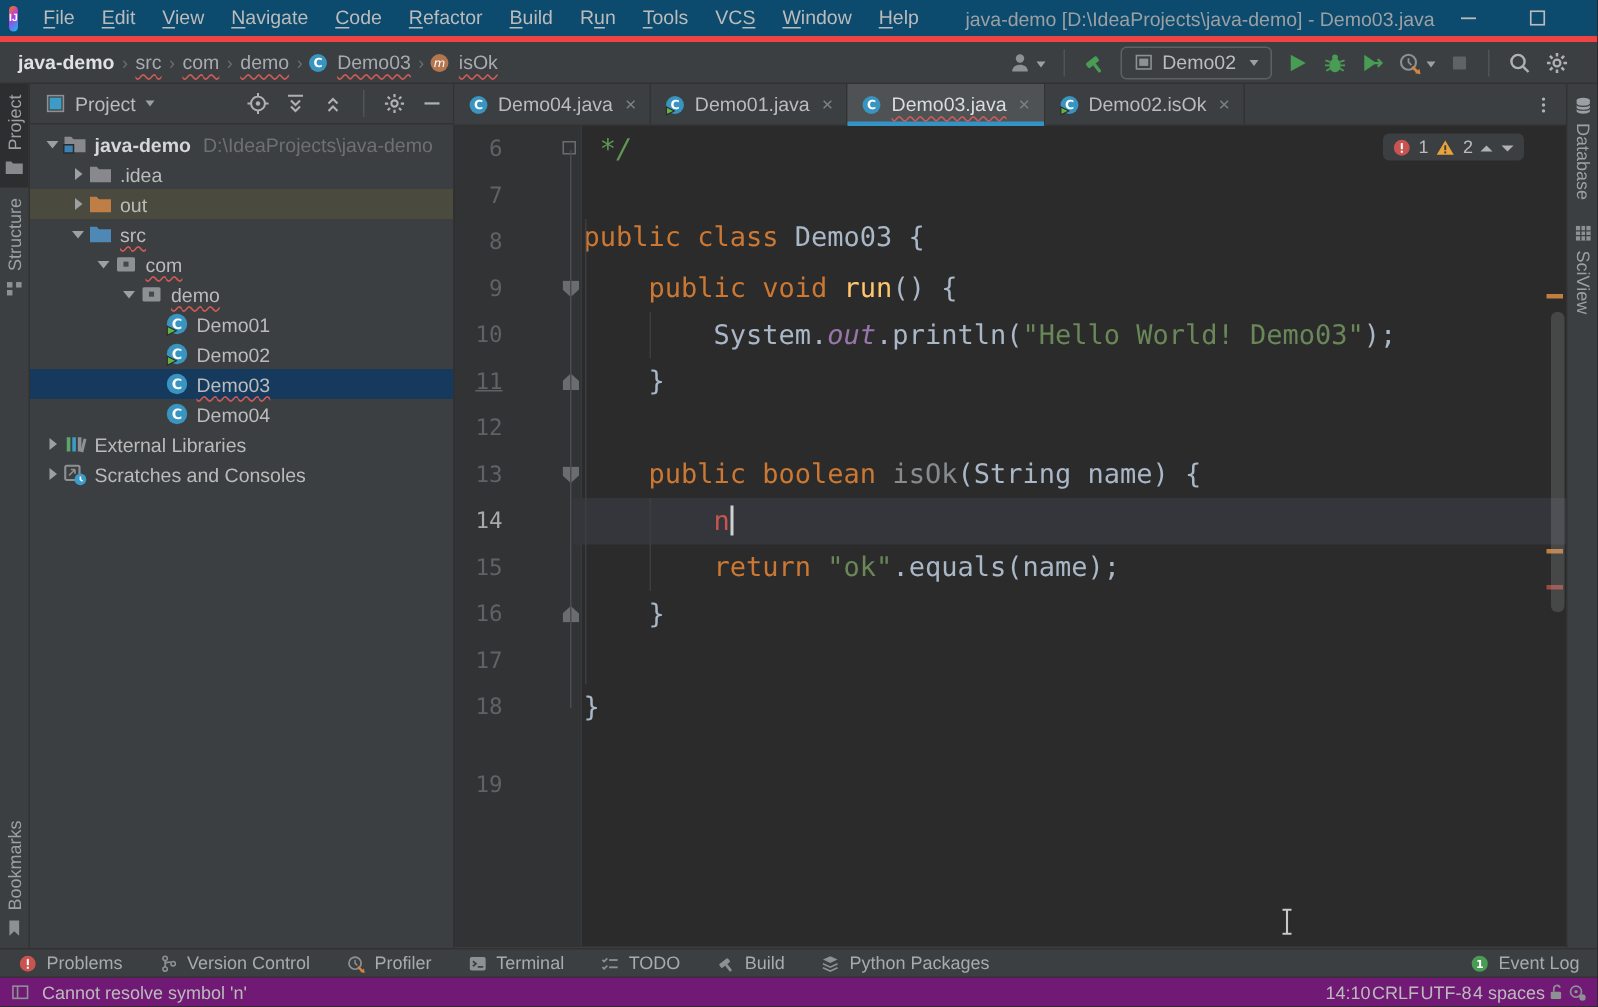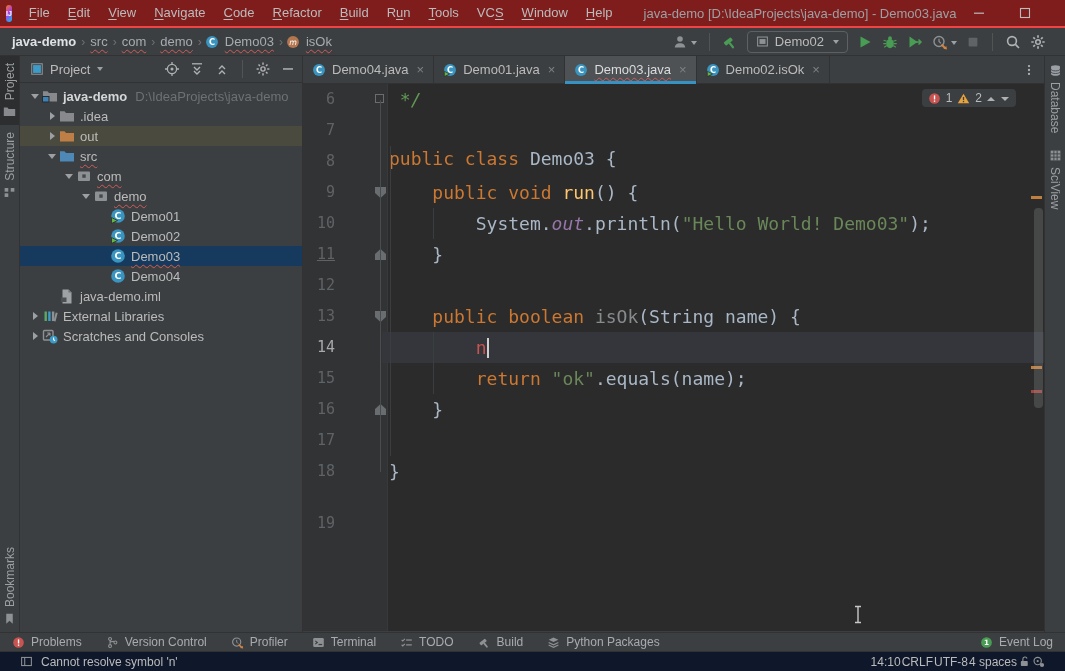--- a/index.html
+++ b/index.html
@@ -7,21 +7,21 @@
   #app {
     position:relative; width:1065px; height:671px; overflow:hidden;
     background:#3C3F41; font-family:"Liberation Sans","DejaVu Sans",sans-serif;
     color:#BBBBBB; font-size:13px; -webkit-font-smoothing:antialiased;
   }
   .icon { display:inline-block; vertical-align:middle; line-height:0; }
   .icon svg { width:100%; height:100%; display:block; }
   .ic16{width:16px;height:16px} .ic14{width:14px;height:14px} .ic13{width:13px;height:13px} .ic12{width:12px;height:12px}
 
   
-  #titlebar { position:absolute; left:0; top:0; width:100%; height:28px; background:#7f1d1d; display:flex; align-items:center; border-bottom:2px solid #ef4444;}
+  #titlebar { position:absolute; left:0; top:0; width:100%; height:28px; background:#0c4a6e; display:flex; align-items:center; border-bottom:4px solid #ef4444;}
   #logo { width:17px; height:17px; margin:0 8px 0 6px; background:linear-gradient(135deg,#F97A12,#B03BE3 45%,#07C3F2); border-radius:3px; display:flex;align-items:center;justify-content:center; font-size:7px; font-weight:bold; color:#fff; }
   .menu-item { padding:0 9px; height:28px; line-height:28px; color:#BBBBBB; cursor:default; }
   .menu-item u { text-decoration:underline; text-underline-offset:2px; }
   #win-title { margin-left:22px; color:#9DA0A2; white-space:nowrap; }
   #win-controls { margin-left:auto; display:flex; }
   .win-btn { width:46px; height:28px; display:flex; align-items:center; justify-content:center; color:#BBB; }
 
   
   #toolbar { position:absolute; left:0; top:28px; width:100%; height:28px; display:flex; align-items:center; padding:0 10px; border-bottom:1px solid #323232; }
   .crumb { color:#A7ABB0; margin:0 2px; white-space:nowrap; }
@@ -99,21 +99,21 @@
   #scroll-thumb { position:absolute; right:1px; width:9px; top:124px; height:200px; background:rgba(169,171,173,.22); border-radius:4px; }
 
   #mouse-cursor { position:absolute; left:549px; top:521px; width:12px; height:19px; }
 
   
   #bottom-bar { position:absolute; left:0; top:632px; width:100%; height:19px; background:#3C3F41; border-top:1px solid #323232; display:flex; align-items:center; padding:0 12px; gap:24px; font-size:12px; }
   .bb-item { display:flex; align-items:center; gap:6px; color:#A7ABB0; }
   #bb-right { margin-left:auto; display:flex; align-items:center; gap:6px; }
 
   
-  #status-bar { position:absolute; left:0; top:651px; width:100%; height:20px; background:#0f172a; border-top:1px solid #323232; display:flex; align-items:center; padding:0 20px; font-size:12px; color:#BBBBBB; }
+  #status-bar { position:absolute; left:0; top:651px; width:100%; height:20px; background:#701a75; border-top:1px solid #323232; display:flex; align-items:center; padding:0 7px; font-size:12px; color:#BBBBBB; }
   #status-msg { margin-left:8px; color:#BBBBBB; }
   #status-right { margin-left:auto; display:flex; align-items:center; gap:1px; }
 </style>
 </head>
 <body>
 
 <div id="app">
 
   <div id="titlebar">
     <div id="logo">IJ</div>
@@ -413,31 +413,20 @@
         <div class="tree-row" style="padding-left: 76px;">
           <span class="tw-chev "></span>
           <span class="icon ic16">
             <svg viewBox="0 0 16 16">
               <circle cx="8" cy="8" r="6.8" fill="#3994BF"></circle>
               <text x="8" y="11.3" font-size="9.5" font-weight="bold" font-family="DejaVu Sans" fill="#fff" text-anchor="middle">C</text>
             </svg>
           </span>
           <span class="tree-label  ">Demo04</span>
         </div>
-        <div class="tree-row" style="padding-left: 25px;">
-          <span class="tw-chev "></span>
-          <span class="icon ic16">
-            <svg viewBox="0 0 16 16">
-              <path d="M3.5 1.5h6l3 3v11h-9z" fill="#9FA2A5"></path>
-              <path d="M9.5 1.5v3h3z" fill="#6E7174"></path>
-              <rect x="2" y="9.5" width="5.5" height="4.5" fill="#4D5052"></rect>
-            </svg>
-          </span>
-          <span class="tree-label  ">java-demo.iml</span>
-        </div>
         <div class="tree-row" style="padding-left: 8px;">
           <span class="tw-chev closed"></span>
           <span class="icon ic16">
             <svg viewBox="0 0 16 16">
               <rect x="2.5" y="3.5" width="2.4" height="9.5" fill="#59A869"></rect>
               <rect x="6.2" y="3.5" width="2.4" height="9.5" fill="#3C9BC7"></rect>
               <rect x="9.9" y="3.5" width="2.4" height="9.5" fill="#8E9193"></rect>
               <rect x="12.6" y="4.5" width="2" height="9" transform="rotate(14 13.6 9)" fill="#8E9193"></rect>
             </svg>
           </span>

